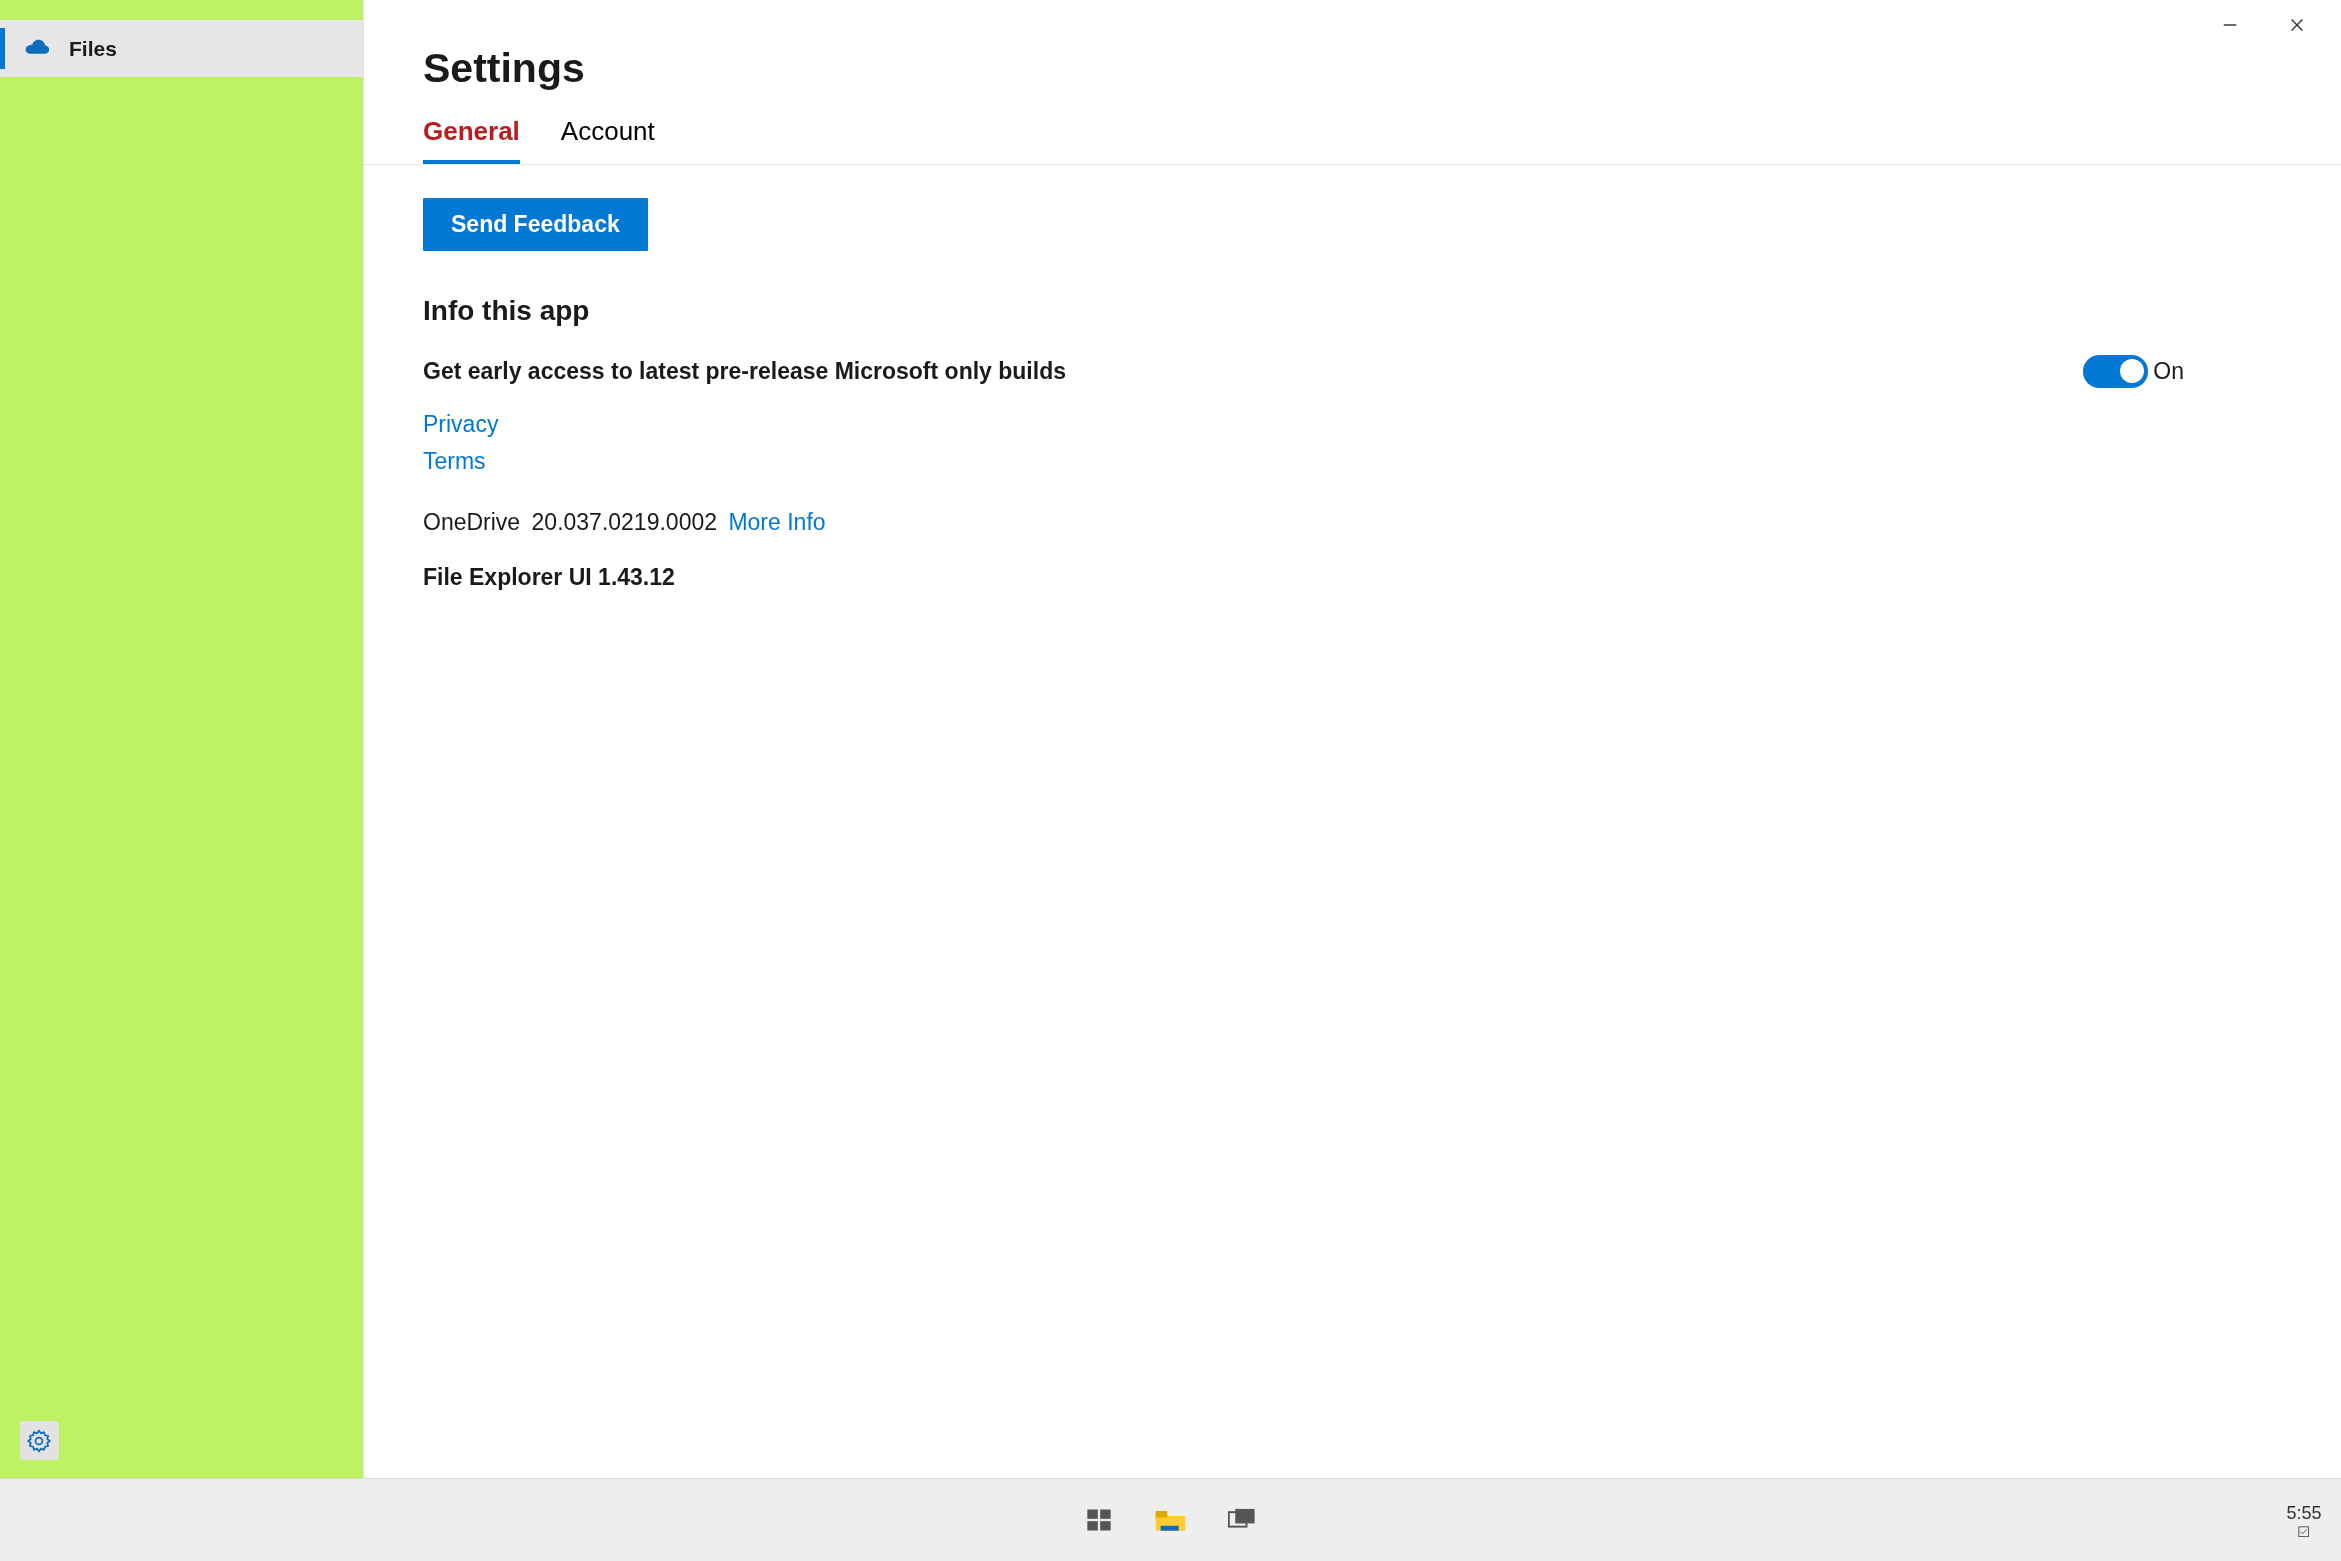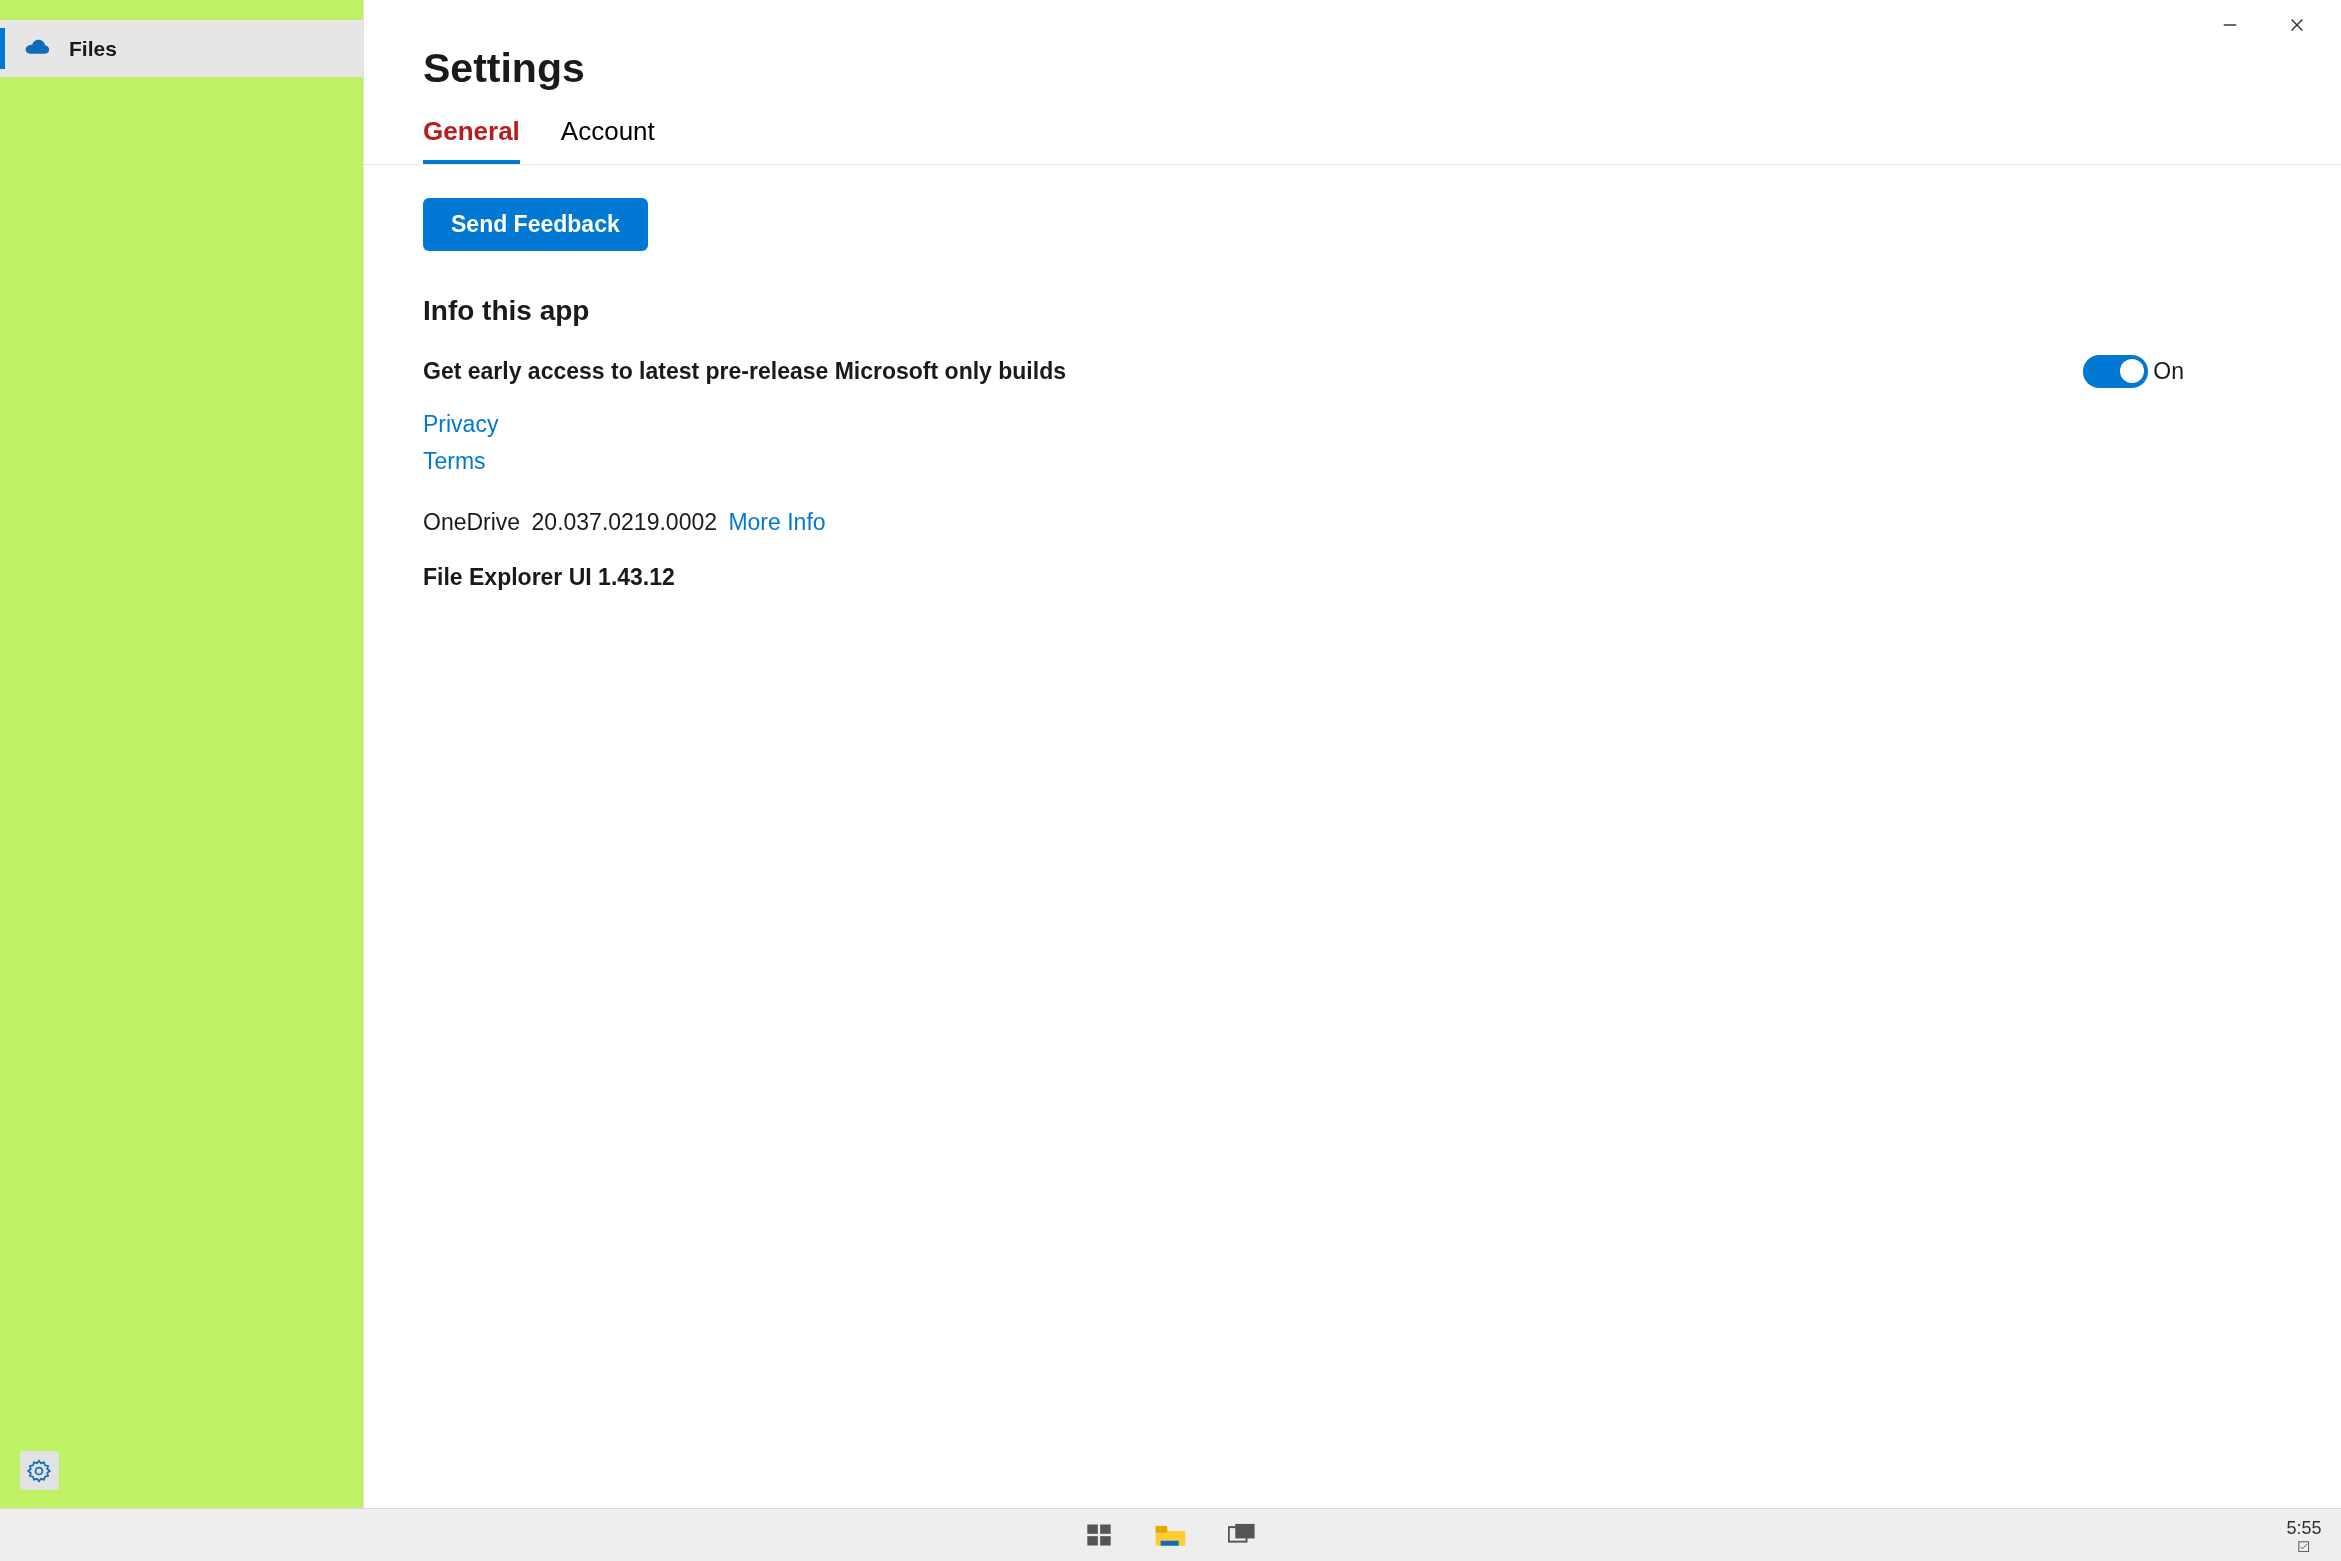--- a/index.html
+++ b/index.html
@@ -135,21 +135,21 @@
 
     .send-feedback-btn {
       background: #0078d4;
       color: #ffffff;
       border: none;
       font-size: 23px;
       font-weight: 600;
       padding: 13px 28px;
       cursor: pointer;
       width: fit-content;
-      border-radius: 6px;
+      border-radius: 1px;
     }
 
     .section-heading {
       font-size: 28px;
       font-weight: 700;
       margin-top: 16.3px;
     }
 
     .toggle-row {
       display: flex;
@@ -191,21 +191,21 @@
     }
 
     .version-row { display: flex; gap: 11.4px; font-size: 23px; align-items:center; margin-top:6.5px;}
     .version-row .name { font-weight: 400; }
     .version-row .ver { font-weight: 400; }
 
     .version-line { font-size: 23px; font-weight: 600; }
 
     
     .taskbar {
-      height: 53px;
+      height: 83px;
       background: #eeeeee;
       border-top: 0.8px solid #d9d9d9;
       display: flex;
       align-items: center;
       position: relative;
       justify-content: center;
       gap: 33px;
     }
     .taskbar .task-item {
       width: 39px; height: 39px;

